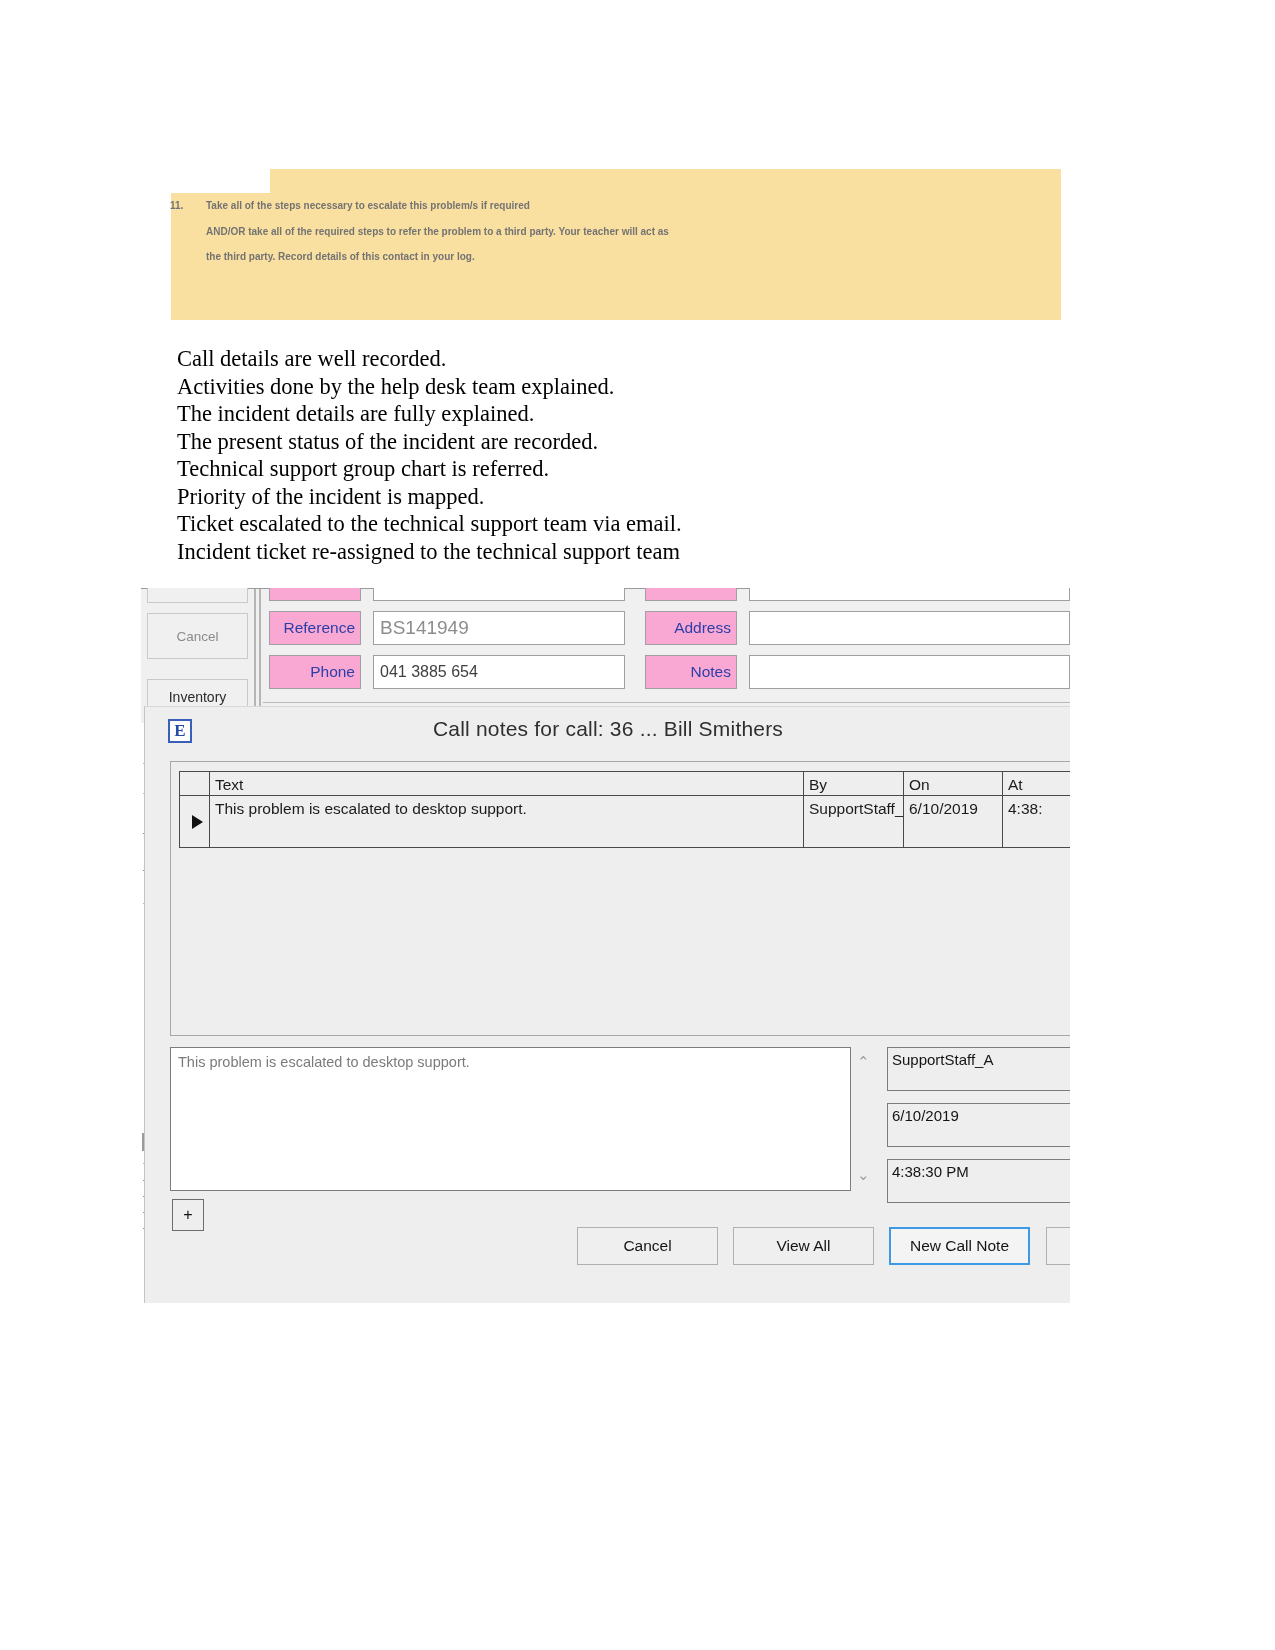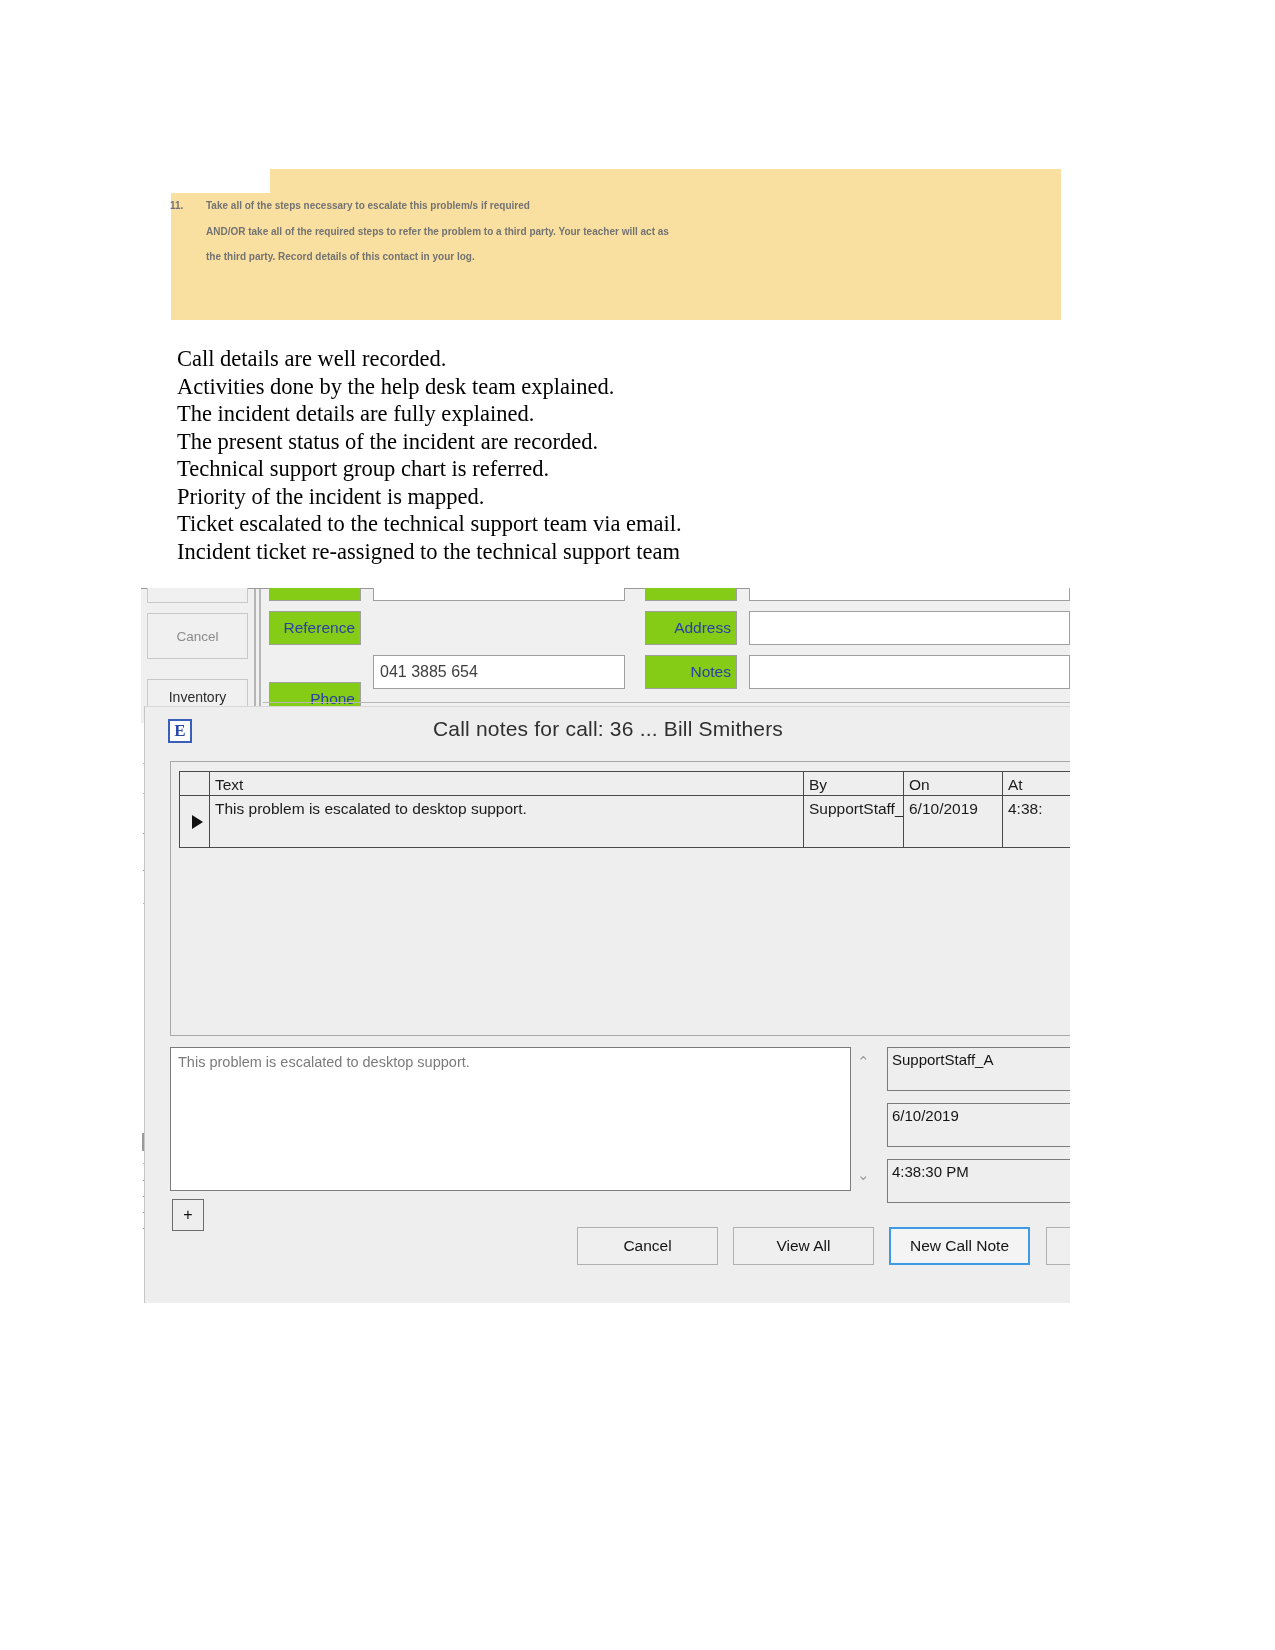--- a/index.html
+++ b/index.html
@@ -114,21 +114,21 @@
     font-size: 14px;
     display: flex; align-items: center; justify-content: center;
   }
   .divider-v {
     position: absolute;
     top: 0; width: 2px; height: 135px;
     background: #b5b5b5;
   }
   .fld-label {
     position: absolute;
-    background: #84cc16;
+    background: #f9a8d4;
     border: 1px solid #a0a0a0;
     color: #2c3ea8;
     font-size: 15.5px;
     display: flex;
     align-items: center;
     justify-content: flex-end;
     padding-right: 5px;
   }
   .fld-input {
     position: absolute;
@@ -345,24 +345,25 @@
 
     <div class="divider-v" style="left:113px;"></div>
     <div class="divider-v" style="left:118px;"></div>
 
     <div class="fld-label" style="left:128px; top:-14px; width:92px; height:26px;"></div>
     <div class="fld-input" style="left:232px; top:-14px; width:252px; height:26px;"></div>
     <div class="fld-label" style="left:504px; top:-14px; width:92px; height:26px;"></div>
     <div class="fld-input" style="left:608px; top:-14px; width:321px; height:26px;"></div>
 
     <div class="fld-label" style="left:128px; top:22px; width:92px; height:34px;">Reference</div>
+    <div class="fld-input grey" style="left:232px; top:22px; width:252px; height:34px;">BS141949</div>
     <div class="fld-label" style="left:504px; top:22px; width:92px; height:34px;">Address</div>
     <div class="fld-input" style="left:608px; top:22px; width:321px; height:34px;"></div>
 
-    <div class="fld-label" style="left:128px; top:66px; width:92px; height:34px;margin-top:27px;">Phone</div>
+    <div class="fld-label" style="left:128px; top:66px; width:92px; height:34px;">Phone</div>
     <div class="fld-input" style="left:232px; top:66px; width:252px; height:34px;">041 3885 654</div>
     <div class="fld-label" style="left:504px; top:66px; width:92px; height:34px;">Notes</div>
     <div class="fld-input" style="left:608px; top:66px; width:321px; height:34px;"></div>
 
     <div class="hr-sep"></div>
     <div class="query-label">Query</div>
   </div>
 
   <div class="strip-mark" style="left:2px; top:175px;"></div>
   <div class="strip-mark" style="left:2px; top:205px;"></div>

